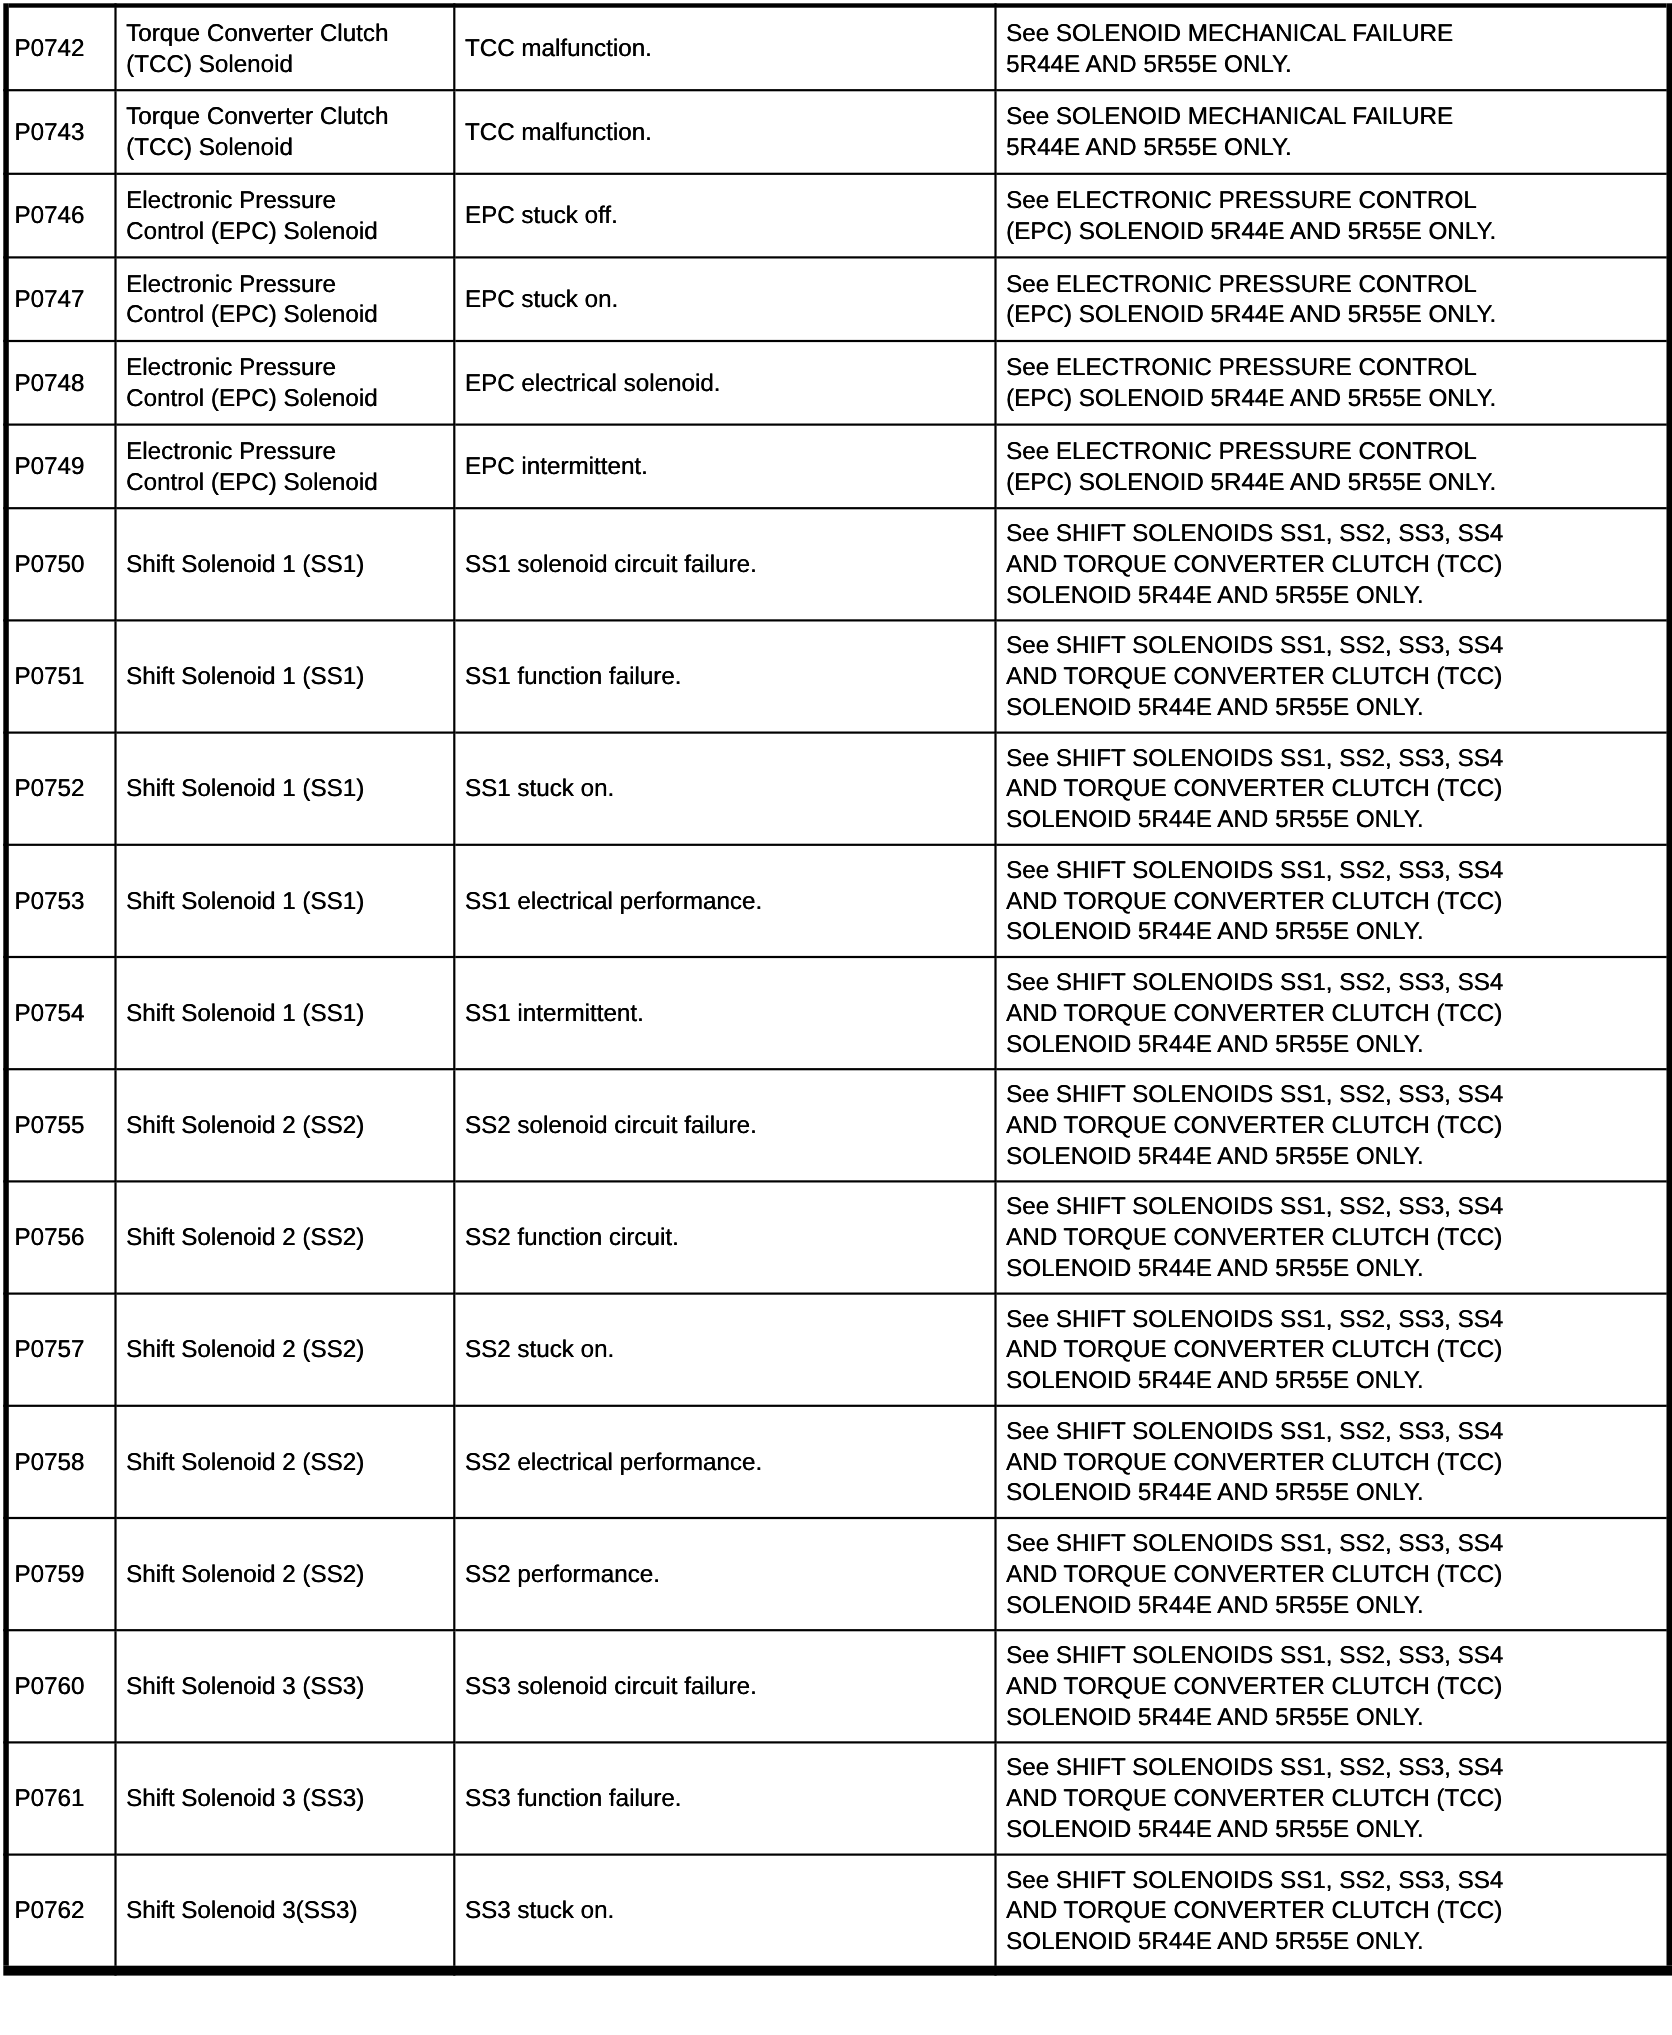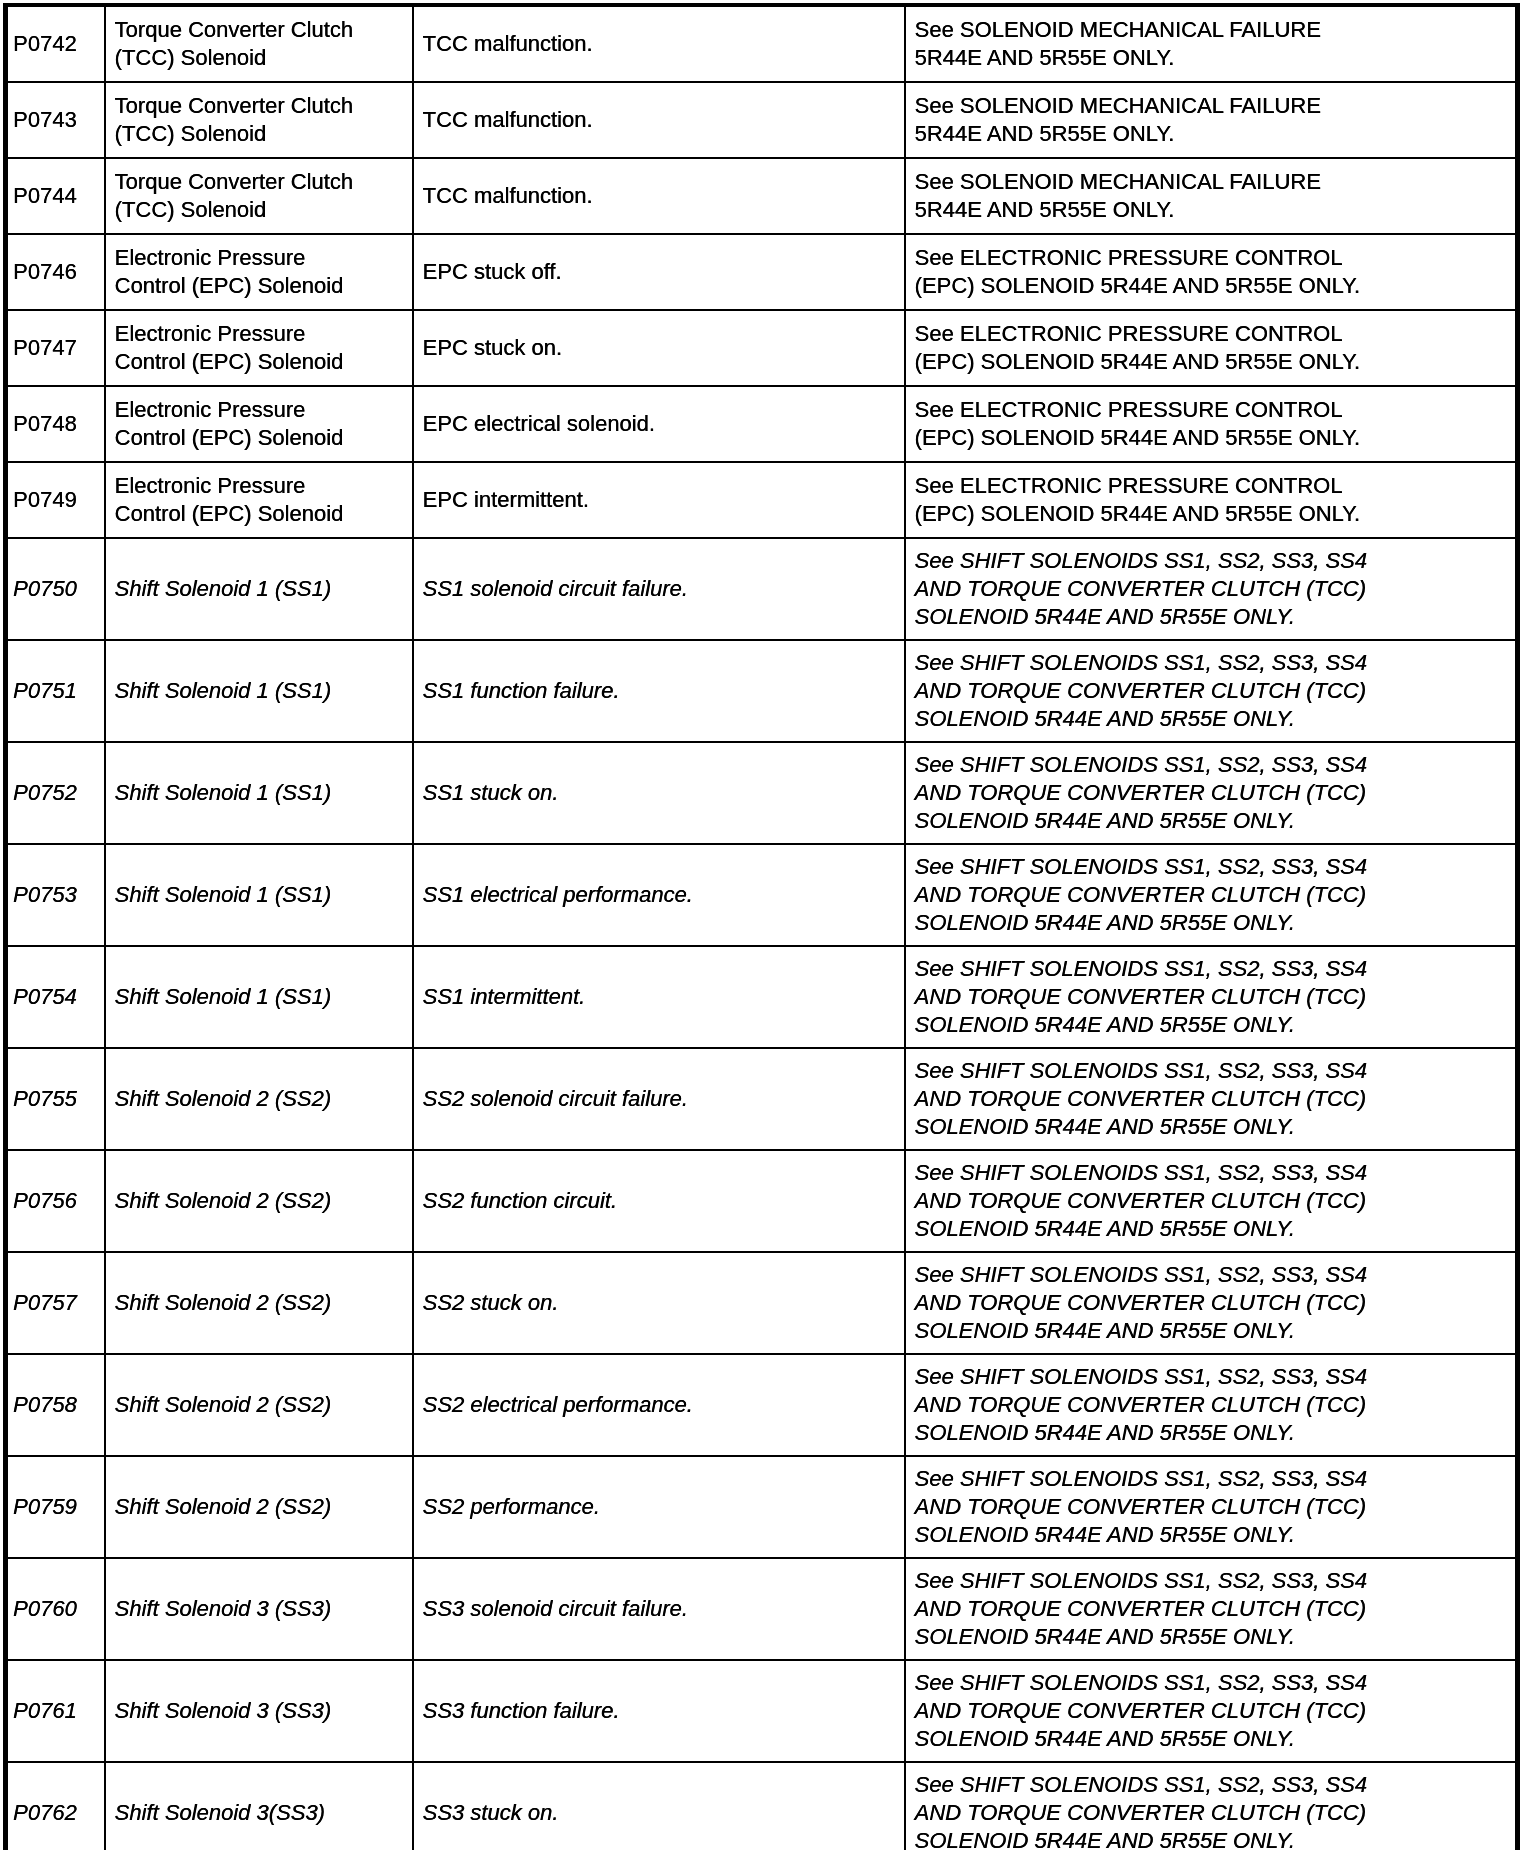--- a/index.html
+++ b/index.html
@@ -31,21 +31,21 @@
     padding: 6px 10px 6px 9px;
     font-size: 22px;
     line-height: 28px;
     white-space: pre-line;
     overflow: hidden;
     
     text-shadow: 0.35px 0 0 #000;
   }
   td.code { padding-left: 5px; padding-right: 2px; }
   tr.short td { height: 62px; }
-  tr.tall  td { height: 88px; font-style: italic; }
+  tr.tall  td { height: 88px; }
 </style>
 </head>
 <body>
 
 <table class="dtc">
   <colgroup>
     <col class="c-code">
     <col class="c-component">
     <col class="c-desc">
     <col class="c-action">
@@ -61,28 +61,20 @@
   </tr>
       <tr class="short">
     <td class="code">P0743</td>
     <td>Torque Converter Clutch
 (TCC) Solenoid</td>
     <td>TCC malfunction.</td>
     <td>See SOLENOID MECHANICAL FAILURE
 5R44E AND 5R55E ONLY.</td>
   </tr>
       <tr class="short">
-    <td class="code">P0744</td>
-    <td>Torque Converter Clutch
-(TCC) Solenoid</td>
-    <td>TCC malfunction.</td>
-    <td>See SOLENOID MECHANICAL FAILURE
-5R44E AND 5R55E ONLY.</td>
-  </tr>
-      <tr class="short">
     <td class="code">P0746</td>
     <td>Electronic Pressure
 Control (EPC) Solenoid</td>
     <td>EPC stuck off.</td>
     <td>See ELECTRONIC PRESSURE CONTROL
 (EPC) SOLENOID 5R44E AND 5R55E ONLY.</td>
   </tr>
       <tr class="short">
     <td class="code">P0747</td>
     <td>Electronic Pressure

